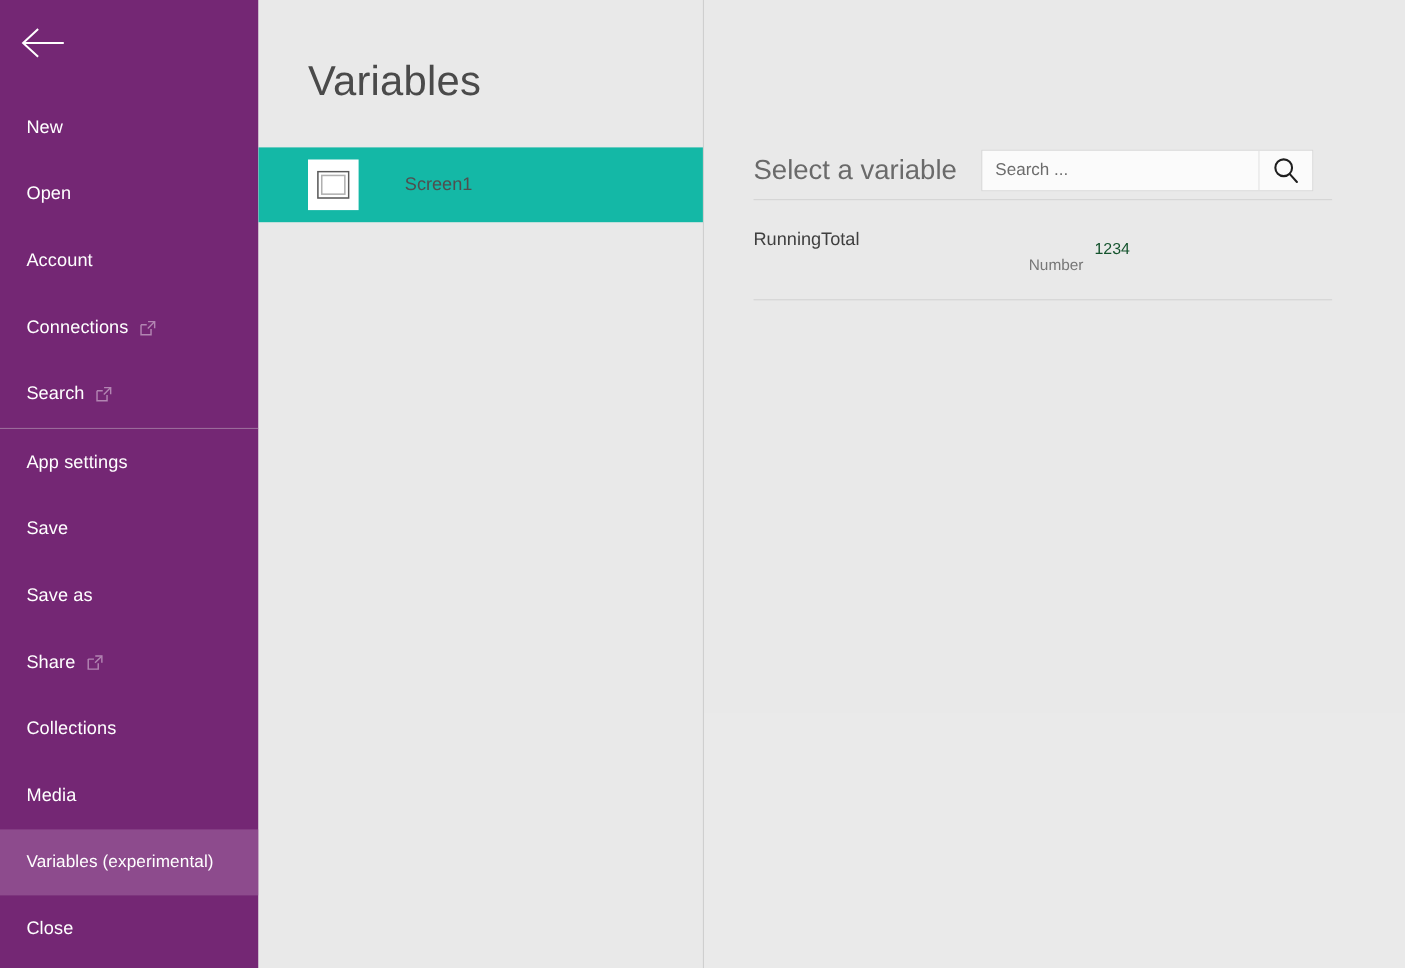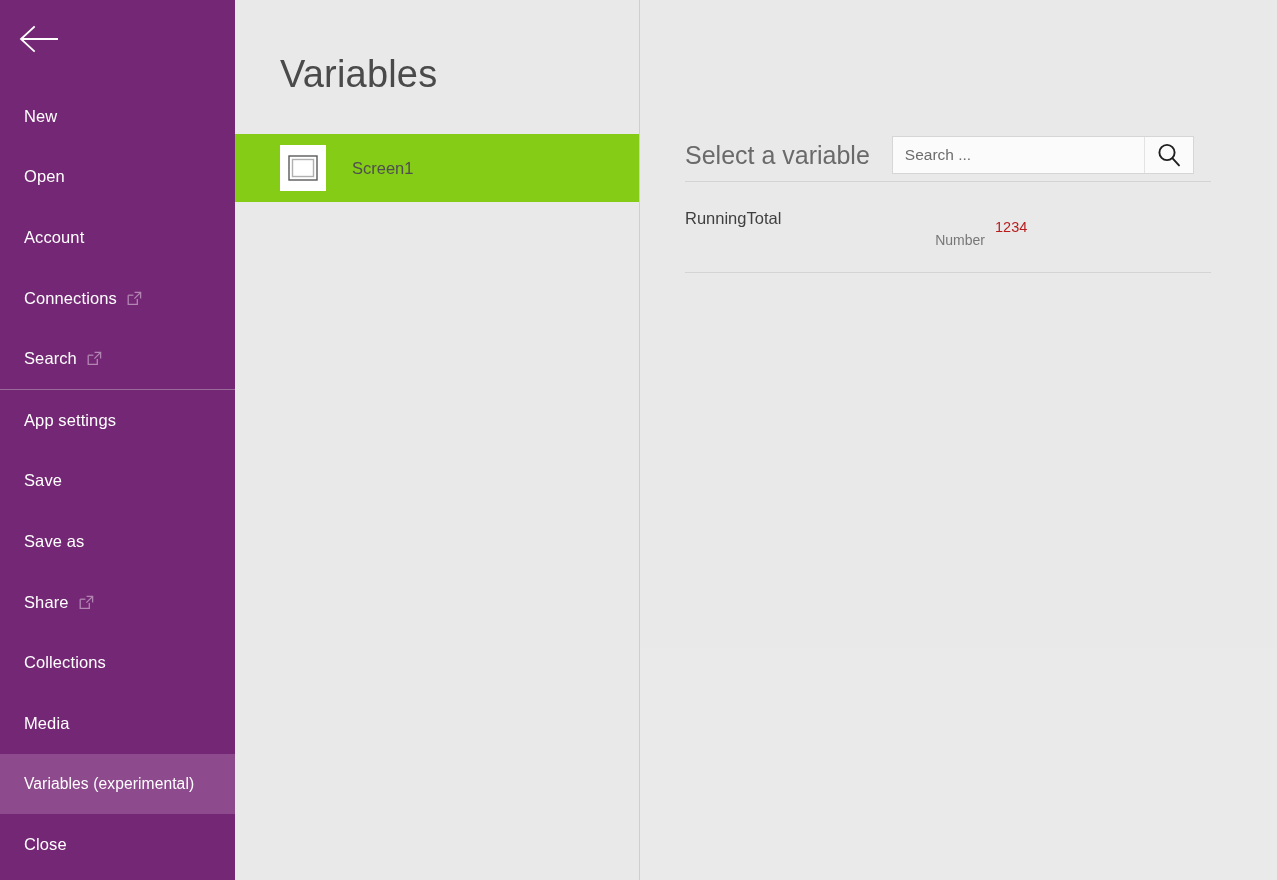--- a/index.html
+++ b/index.html
@@ -62,21 +62,21 @@
     color: #4a4a4a;
     letter-spacing: .2px;
   }
   #screen-list { position: absolute; top: 134px; left: 0; width: 404px; }
   .screen-row {
     height: 68px;
     display: flex; align-items: center;
     padding-left: 45px;
     cursor: pointer;
   }
-  .screen-row.selected { background: #84cc16; }
+  .screen-row.selected { background: #14b8a6; gap: 16px; }
   .screen-thumb {
     width: 46px; height: 46px;
     background: #ffffff;
     display: flex; align-items: center; justify-content: center;
     flex: 0 0 46px;
   }
   .screen-thumb svg { display: block; }
   .screen-label {
     margin-left: 26px;
     font-size: 16.5px;
@@ -137,21 +137,21 @@
     position: absolute; left: 45px; top: 182px;
     width: 526px; height: 90px;
     display: flex; align-items: flex-start;
     cursor: pointer;
   }
   .var-names { padding-top: 26px; width: 300px; }
   .var-name { font-size: 16.5px; color: #3f3f3f; line-height: 1.25; }
   .var-type { font-size: 14px; color: #777777; margin-top: 3px; text-align: right; }
   .var-value {
     padding-top: 37px;
-    font-size: 14.5px; color: #b91c1c;
+    font-size: 14.5px; color: #14532d;
     margin-left: 10px;
   }
   .var-rule {
     position: absolute; left: 45px; top: 272px;
     width: 526px; height: 1px; background: #d4d4d4;
   }
 </style>
 </head>
 <body>
 

